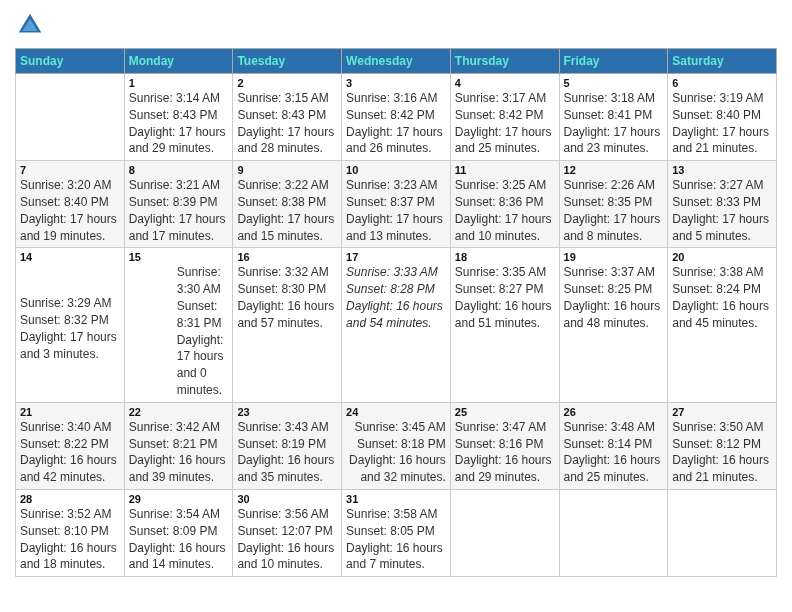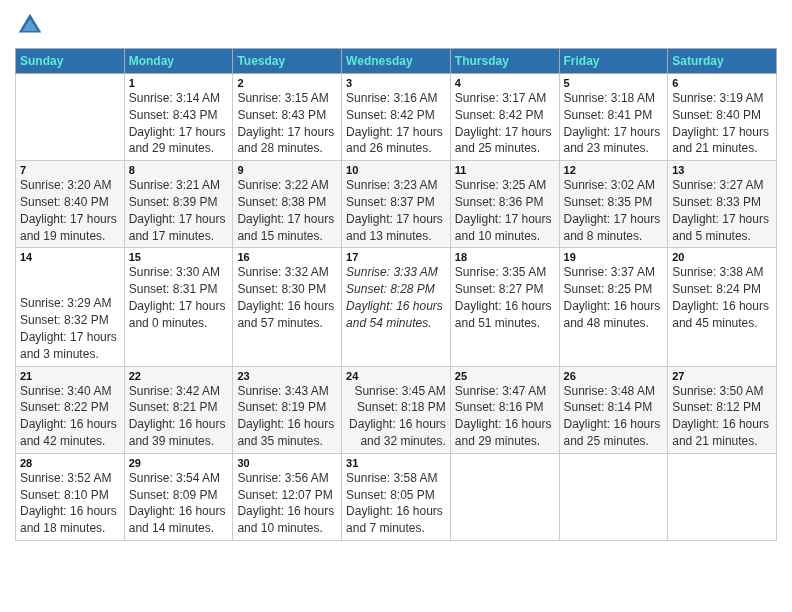--- a/index.html
+++ b/index.html
@@ -206,21 +206,21 @@
           </td>
           <td>
             <span class="day-number">11</span>
             <div class="day-info" style="white-space: pre-line;">Sunrise: 3:25 AM
 Sunset: 8:36 PM
 Daylight: 17 hours
 and 10 minutes.</div>
           </td>
           <td>
             <span class="day-number">12</span>
-            <div class="day-info" style="white-space: pre-line;">Sunrise: 3:02 AM
+            <div class="day-info" style="white-space: pre-line;">Sunrise: 2:26 AM
 Sunset: 8:35 PM
 Daylight: 17 hours
 and 8 minutes.</div>
           </td>
           <td>
             <span class="day-number">13</span>
             <div class="day-info" style="white-space: pre-line;">Sunrise: 3:27 AM
 Sunset: 8:33 PM
 Daylight: 17 hours
 and 5 minutes.</div>
@@ -229,21 +229,21 @@
         <tr>
           <td>
             <span class="day-number">14</span>
             <div class="day-info" style="white-space: pre-line; margin-top: 32px;">Sunrise: 3:29 AM
 Sunset: 8:32 PM
 Daylight: 17 hours
 and 3 minutes.</div>
           </td>
           <td>
             <span class="day-number">15</span>
-            <div class="day-info" style="white-space: pre-line;">Sunrise: 3:30 AM
+            <div class="day-info" style="white-space: pre-line; margin-left: 48px;">Sunrise: 3:30 AM
 Sunset: 8:31 PM
 Daylight: 17 hours
 and 0 minutes.</div>
           </td>
           <td>
             <span class="day-number">16</span>
             <div class="day-info" style="white-space: pre-line;">Sunrise: 3:32 AM
 Sunset: 8:30 PM
 Daylight: 16 hours
 and 57 minutes.</div>

